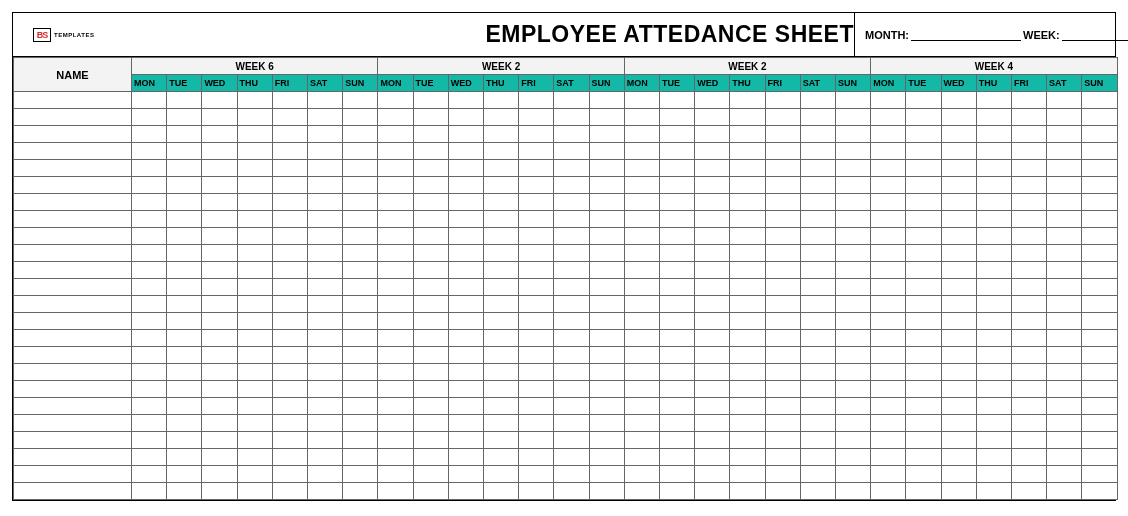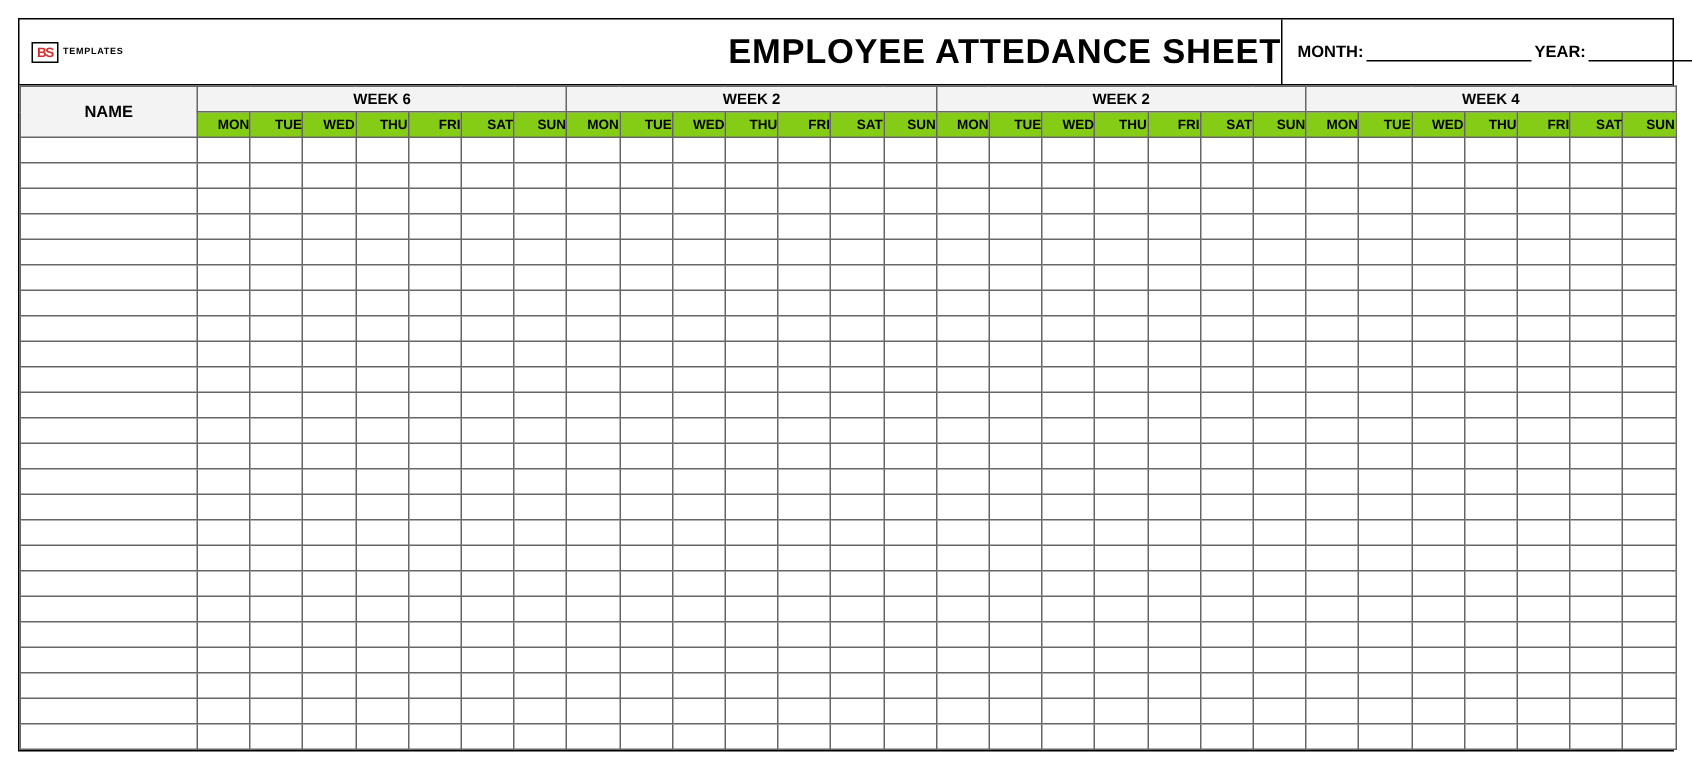--- a/index.html
+++ b/index.html
@@ -21,21 +21,21 @@
   .header-left {
     flex: 0 0 842px;
     display: flex;
     align-items: center;
     border-right: 1px solid #000;
     position: relative;
     padding: 8px 0;
   }
   .logo {
     position: absolute;
-    left: 8px;
+    left: 20px;
     top: 50%;
     transform: translateY(-50%);
     display: flex;
     align-items: center;
     gap: 3px;
   }
   .logo-icon {
     width: 18px;
     height: 14px;
     border: 1px solid #000;
@@ -97,24 +97,24 @@
     background: #f3f3f3;
     font-weight: bold;
     text-align: center;
   }
   th.name-header {
     text-align: center;
     font-size: 11px;
     margin-left: 36px;
   }
   th.day {
-    text-align: right;
+    text-align: left;
     padding-left: 2px;
     font-size: 9px;
-    background: #84cc16;
+    background: #14b8a6;
   }
   col.name-col { width: 118px; }
   col.day-col { width: 35.2px; }
   td.empty { background: #fff; }
 </style>
 </head>
 <body>
 
 <div class="sheet">
   <div class="header-row">
@@ -124,21 +124,21 @@
         <span class="logo-text">TEMPLATES</span>
       </div>
       <div class="title">EMPLOYEE ATTEDANCE SHEET</div>
     </div>
     <div class="header-right">
       <div class="field-line">
         <span>MONTH:</span>
         <span class="underline"></span>
       </div>
       <div class="field-line">
-        <span>YEAR:</span>
+        <span>WEEK:</span>
         <span class="underline"></span>
       </div>
     </div>
   </div>
 
   <table>
     <colgroup id="colgroup">
         <col class="name-col">
         <col class="day-col">
         <col class="day-col">

